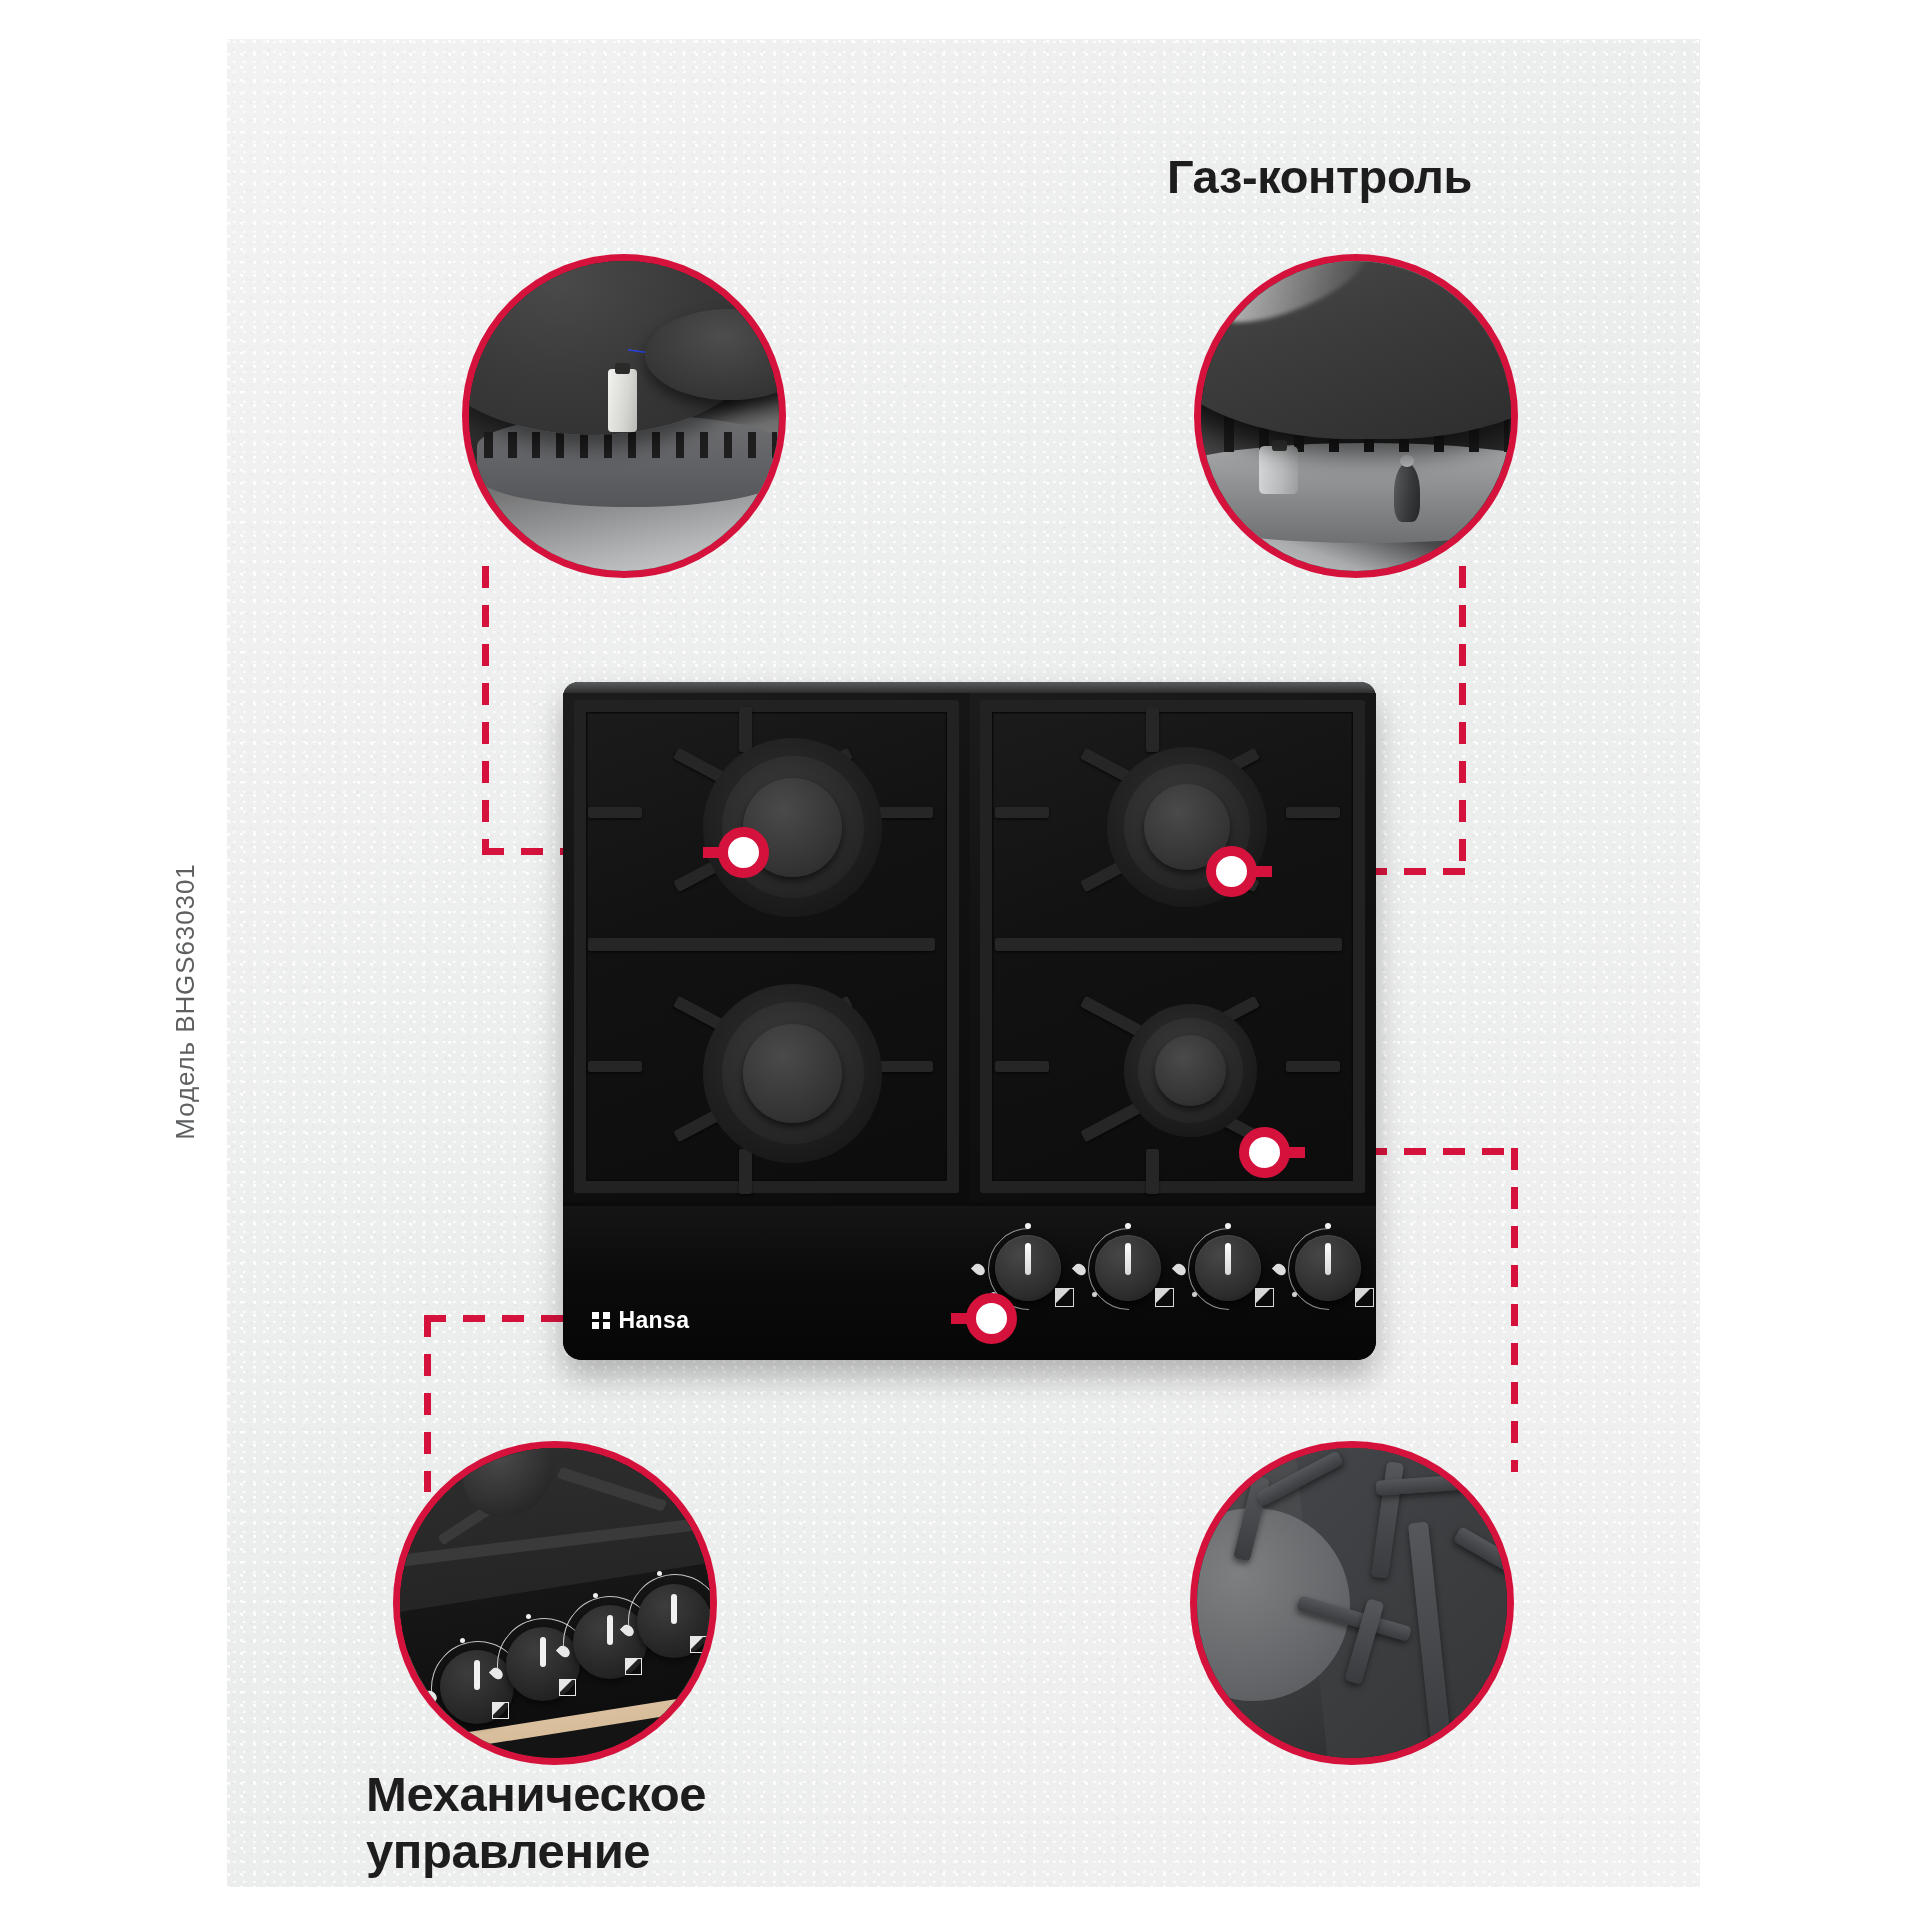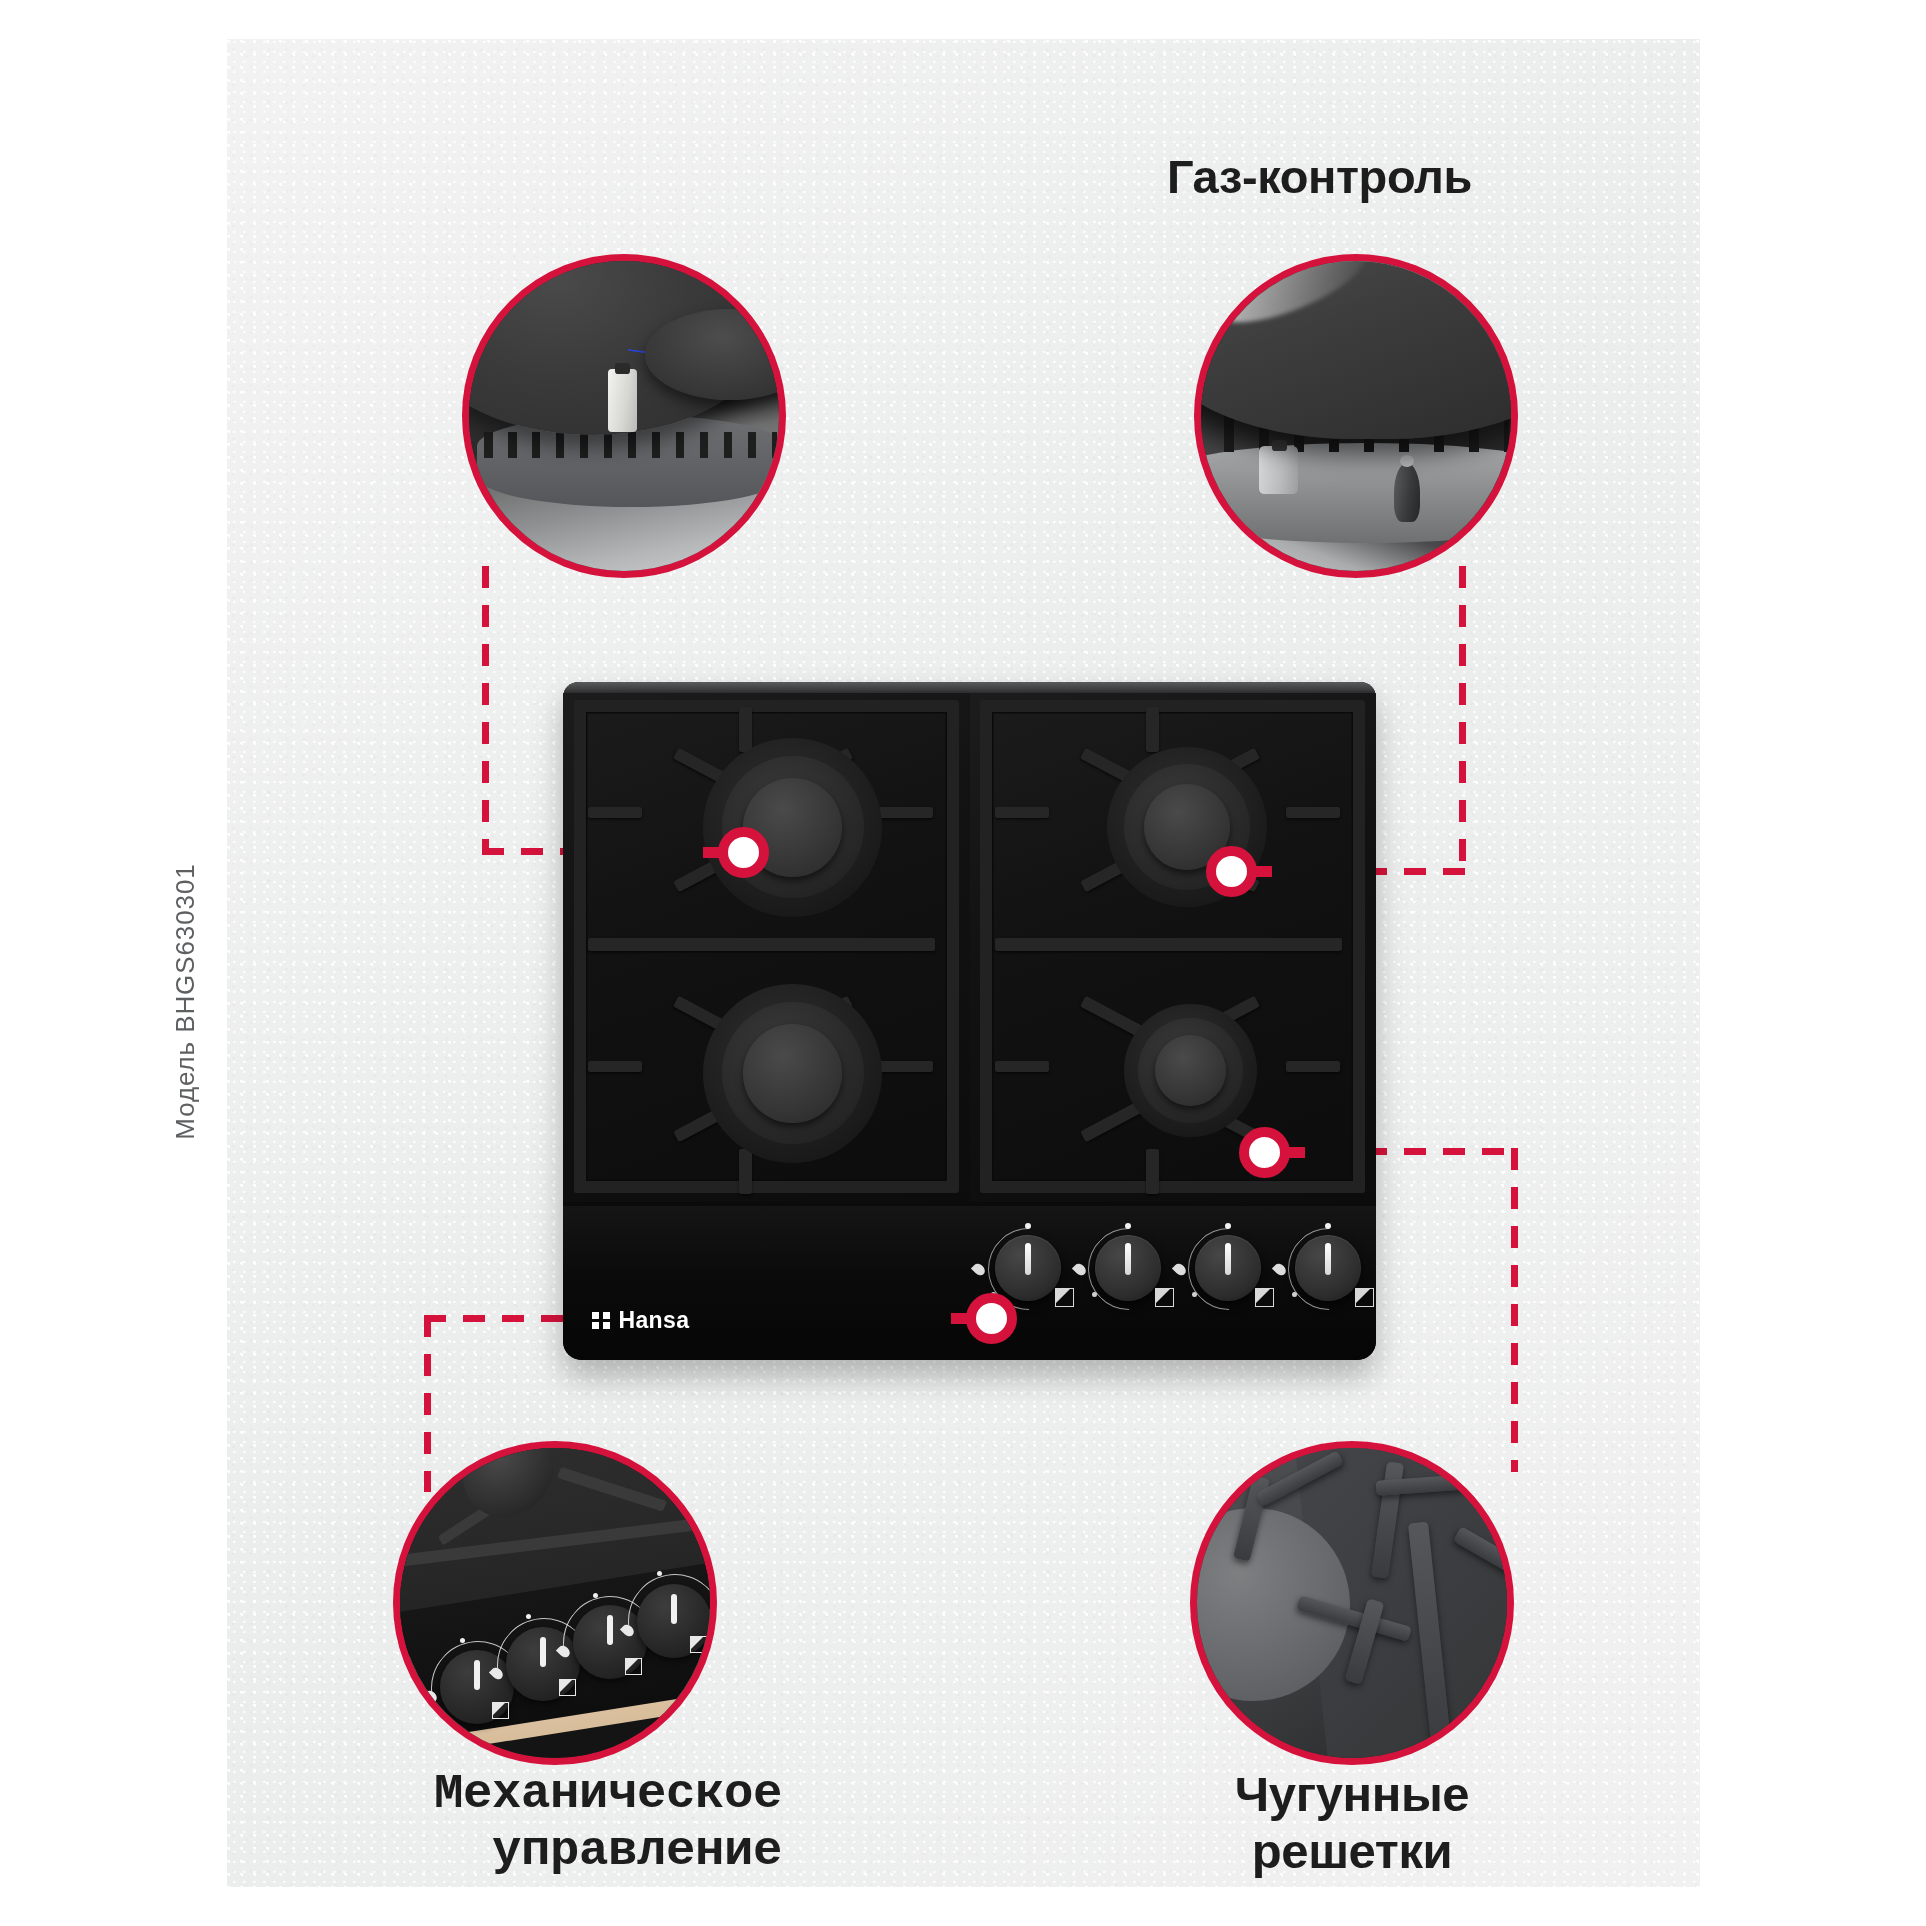--- a/index.html
+++ b/index.html
@@ -21,21 +21,21 @@
   }
 
   
   .heading{
     position:absolute;color:#1d1d1d;font-weight:700;
     font-size:47px;line-height:1.14;letter-spacing:-0.4px;white-space:pre-line;
   }
   #h-ignition{left:459px;top:146px;}
   #h-gascontrol{left:1167px;top:150px;}
   .heading.bottom{font-size:49px;line-height:1.16;}
-  #h-mech{left:366px;top:1766px;text-align:right;width:416px;font-family:Liberation Mono, monospace;}
+  #h-mech{left:366px;top:1766px;text-align:left;width:416px;}
   #h-grates{left:1190px;top:1766px;text-align:center;width:324px;}
 
   
   #model-label{
     position:absolute;left:-31px;top:986px;width:432px;
     transform:rotate(-90deg);transform-origin:center center;
     color:#5d5f61;font-size:26px;letter-spacing:0.9px;text-align:center;
   }
 
   
@@ -244,22 +244,20 @@
 <div class="canvas">
 
   <div class="panel"></div>
 
 
   <div class="heading" id="h-gascontrol">Газ-контроль</div>
 
   <div class="heading bottom" id="h-mech">Механическое
 управление</div>
 
-  <div class="heading bottom" id="h-grates">Чугунные
-решетки</div>
 
   <div id="model-label">Модель BHGS630301</div>
 
   <div class="dash-v" style="left:482px;top:566px;height:289px;"></div>
   <div class="dash-h" style="left:482px;top:848px;width:262px;"></div>
 
   <div class="dash-v" style="left:1459px;top:566px;height:308px;"></div>
   <div class="dash-h" style="left:1248px;top:868px;width:217px;"></div>
 
   <div class="dash-h" style="left:1287px;top:1148px;width:231px;"></div>

